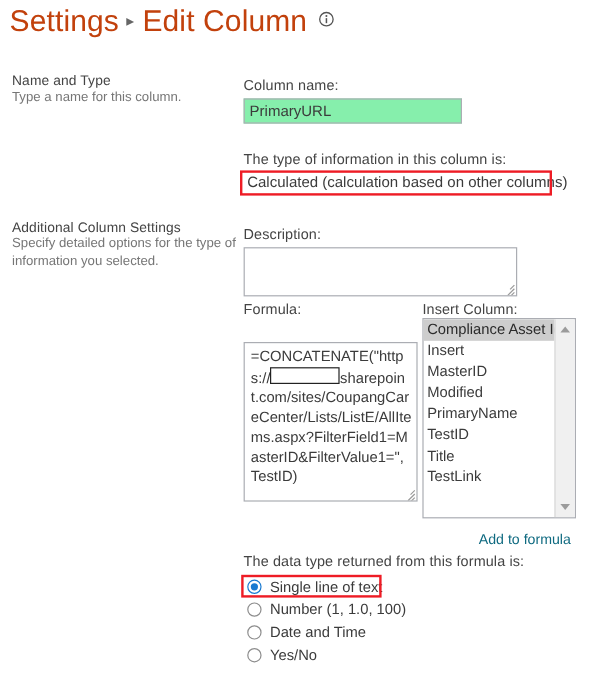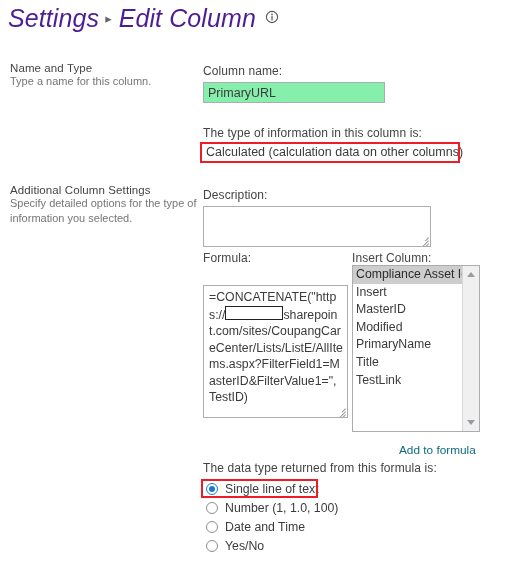--- a/index.html
+++ b/index.html
@@ -21,23 +21,22 @@
     position: absolute;
     left: 8px;
     top: 4px;
     display: flex;
     align-items: baseline;
     white-space: nowrap;
   }
   .crumb {
     font-size: 25px;
     font-weight: 300;
-    color: #4c1d95;
+    color: #c2410c;
     letter-spacing: 0.1px;
-    font-style: italic;
   }
   .crumb-sep {
     font-size: 13px;
     color: #666666;
     margin: 0 7px 0 6px;
     position: relative;
     top: -4px;
   }
   .info-icon {
     margin-left: 9px;
@@ -266,21 +265,21 @@
 </div>
 
 <div class="right-col" style="top:64px;">
   <div class="field-label">Column name:</div>
 </div>
 <input class="text-input" type="text" style="position: absolute; left: 203px; top: 82px; width: 182px; height: 21px;" value="PrimaryURL">
 
 <div class="right-col" style="top:126px;">
   <div class="field-label">The type of information in this column is:</div>
 </div>
-<div style="position:absolute; left:206px; top:145px; font-size:12.5px; color:#3b3b3b;">Calculated (calculation data on other columns)</div>
+<div style="position:absolute; left:206px; top:145px; font-size:12.5px; color:#3b3b3b;">Calculated (calculation based on other columns)</div>
 <div class="red-box" style="left:200px; top:142px; width:260px; height:21px;"></div>
 
 <div class="right-col" style="top:188px;">
   <div class="field-label">Description:</div>
 </div>
 <div class="textarea-box" style="position:absolute; left:203px; top:206px; width:228px; height:41px;">
   <div class="ta-text"></div>
   <span class="resize-grip">
       <i></i>
       <i></i>
@@ -301,20 +300,21 @@
 </div>
 
 <div style="position:absolute; left:352px; top:251px;" class="field-label">Insert Column:</div>
 <div class="listbox" style="position:absolute; left:352px; top:265px; width:128px; height:167px;">
   <div class="list-items">
     <div class="list-item selected">Compliance Asset Id</div>
     <div class="list-item">Insert</div>
     <div class="list-item">MasterID</div>
     <div class="list-item">Modified</div>
     <div class="list-item">PrimaryName</div>
+    <div class="list-item">TestID</div>
     <div class="list-item">Title</div>
     <div class="list-item">TestLink</div>
   </div>
   <div class="scrollbar">
     <div class="sb-arrow up">
         <span class="tri up"></span>
       </div>
     <div class="sb-arrow down">
         <span class="tri down"></span>
       </div>

